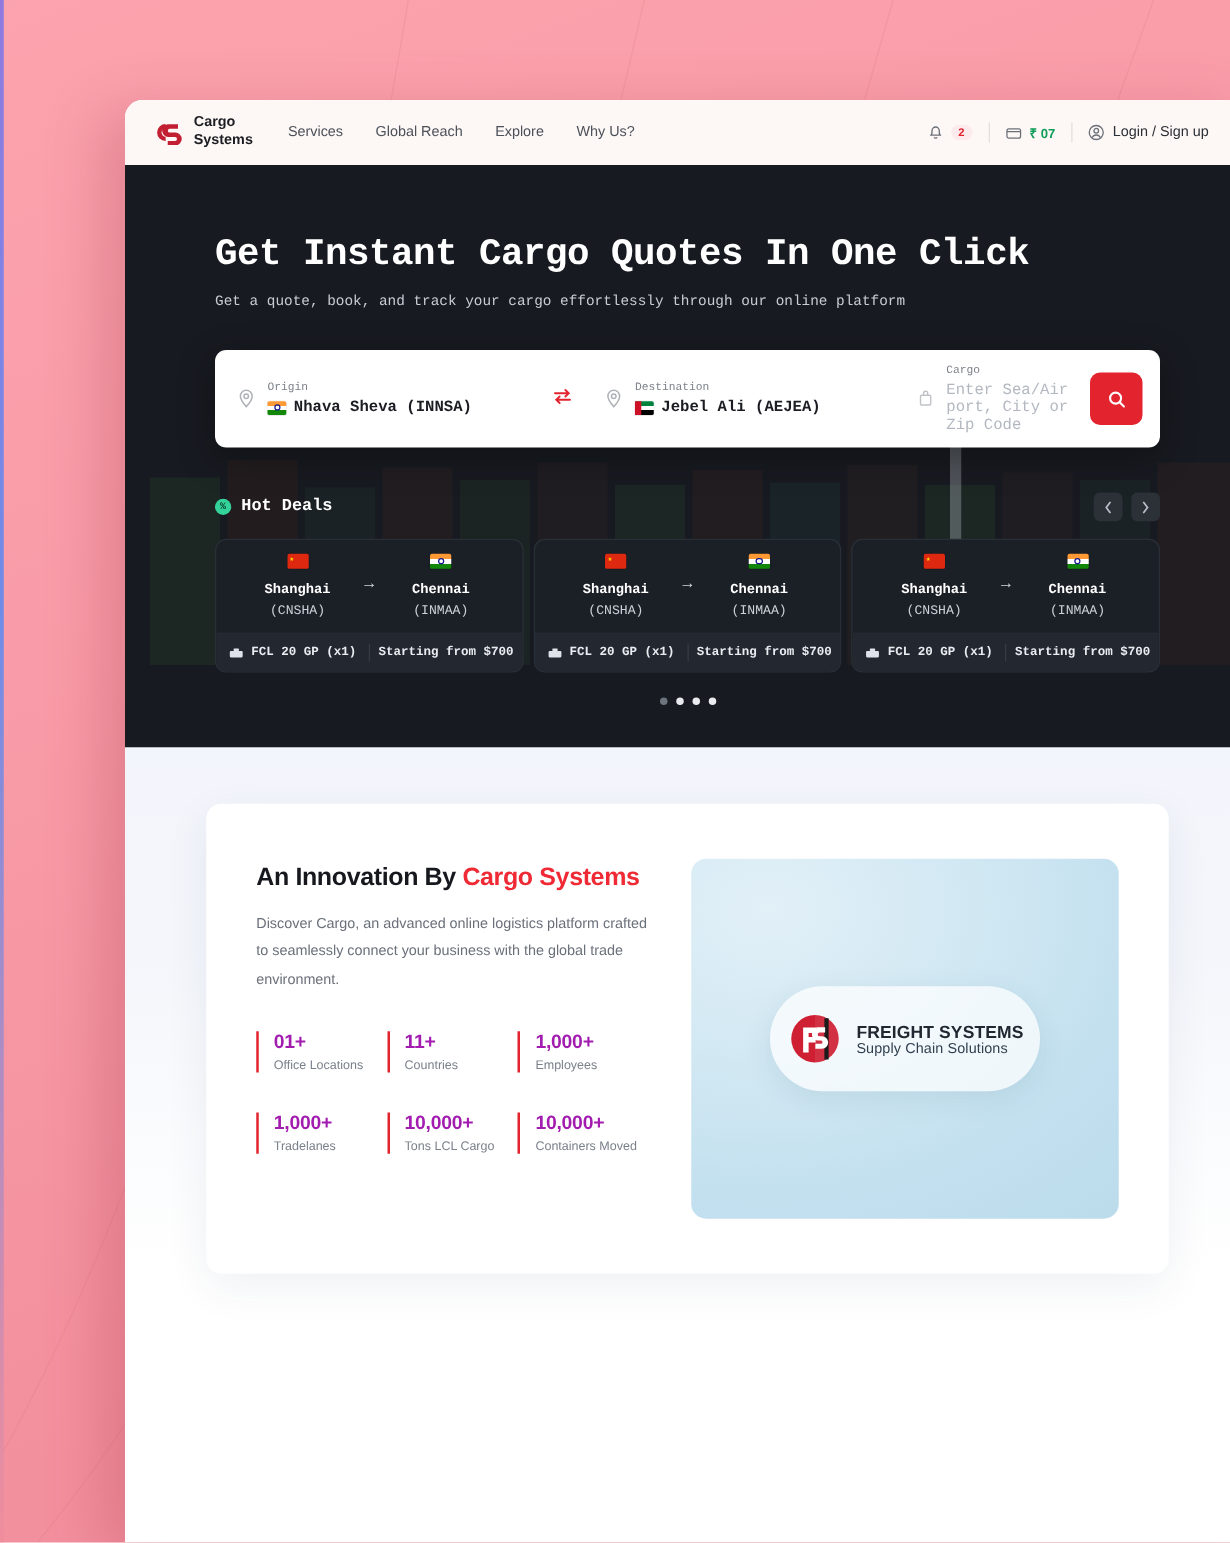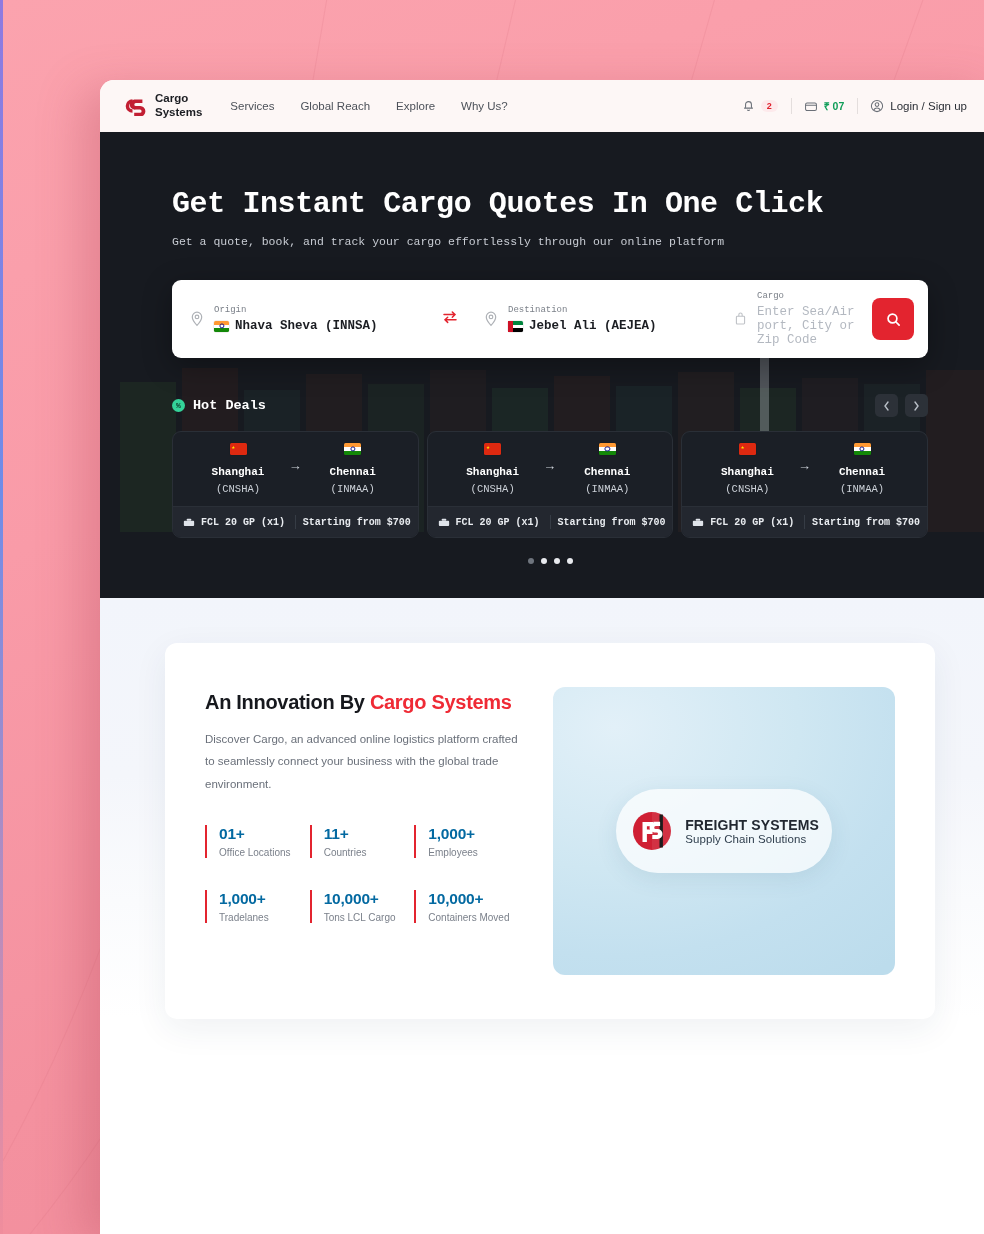--- a/index.html
+++ b/index.html
@@ -132,21 +132,21 @@
   .inno-card {
     margin: 0 65px; background: #fff; border-radius: 12px; padding: 44px 40px;
     display: flex; gap: 34px; box-shadow: 0 10px 34px rgba(32,50,90,.07);
   }
   .inno-left { flex: 1; padding-top: 4px; }
   .inno-title { font-size: 20px; font-weight: 700; color: #16181d; letter-spacing: -.3px; }
   .inno-title .accent { color: #ef2a35; }
   .inno-desc { margin-top: 14px; font-size: 11.5px; line-height: 1.95; color: #6a707a; max-width: 340px; }
   .stats { margin-top: 30px; display: grid; grid-template-columns: repeat(3,1fr); row-gap: 32px; }
   .stat { padding-left: 12px; border-left: 2.5px solid #e3242f; }
-  .stat-num { font-size: 15.5px; font-weight: 700; color: #0369a1; letter-spacing: -.2px; }
+  .stat-num { font-size: 15.5px; font-weight: 700; color: #a21caf; letter-spacing: -.2px; }
   .stat-lbl { font-size: 10px; color: #7b818b; margin-top: 4px; }
   .inno-right {
     width: 342px; height: 288px; border-radius: 12px; flex: none;
     background: radial-gradient(120% 110% at 18% 14%, #e2f0f8 0%, #cfe7f2 45%, #c3e0ef 72%, #bcdcec 100%);
     display: flex; align-items: center; justify-content: center; position: relative; overflow: hidden;
   }
   .fs-pill {
     width: 216px; height: 84px; border-radius: 42px; background: rgba(255,255,255,.72);
     display: flex; align-items: center; justify-content: center; gap: 10px;
     box-shadow: 0 6px 22px rgba(40,90,120,.1);

